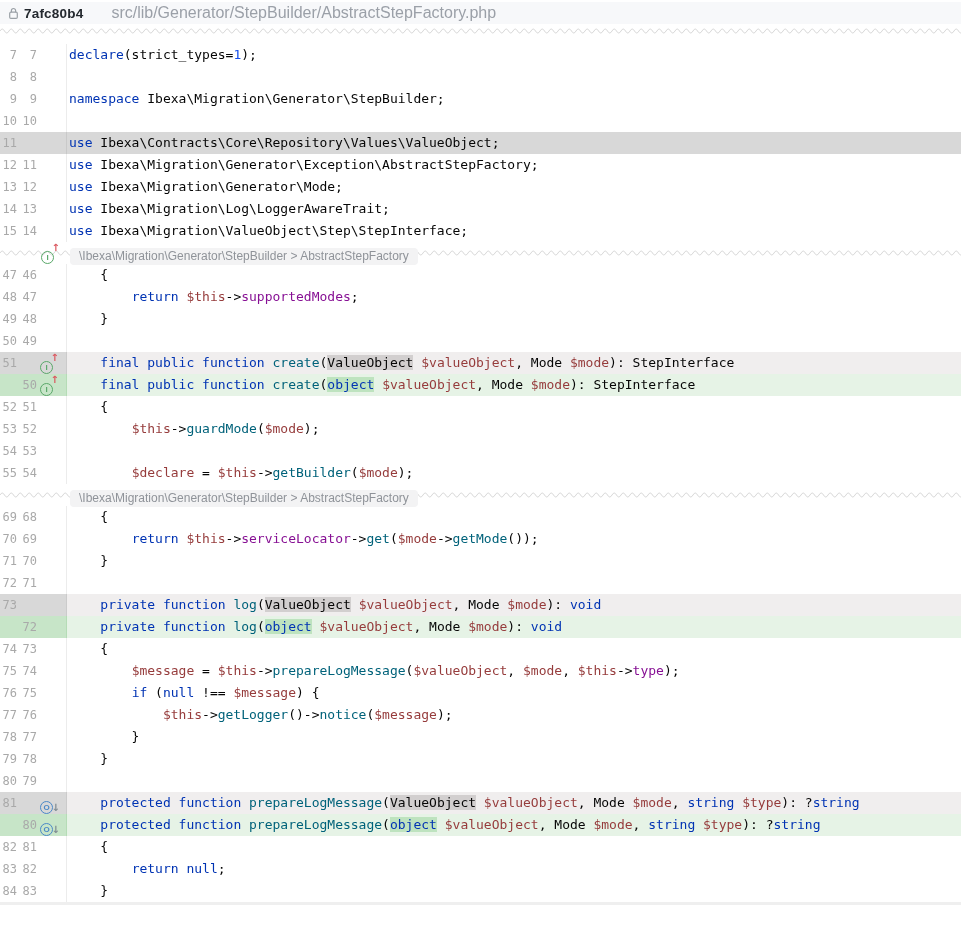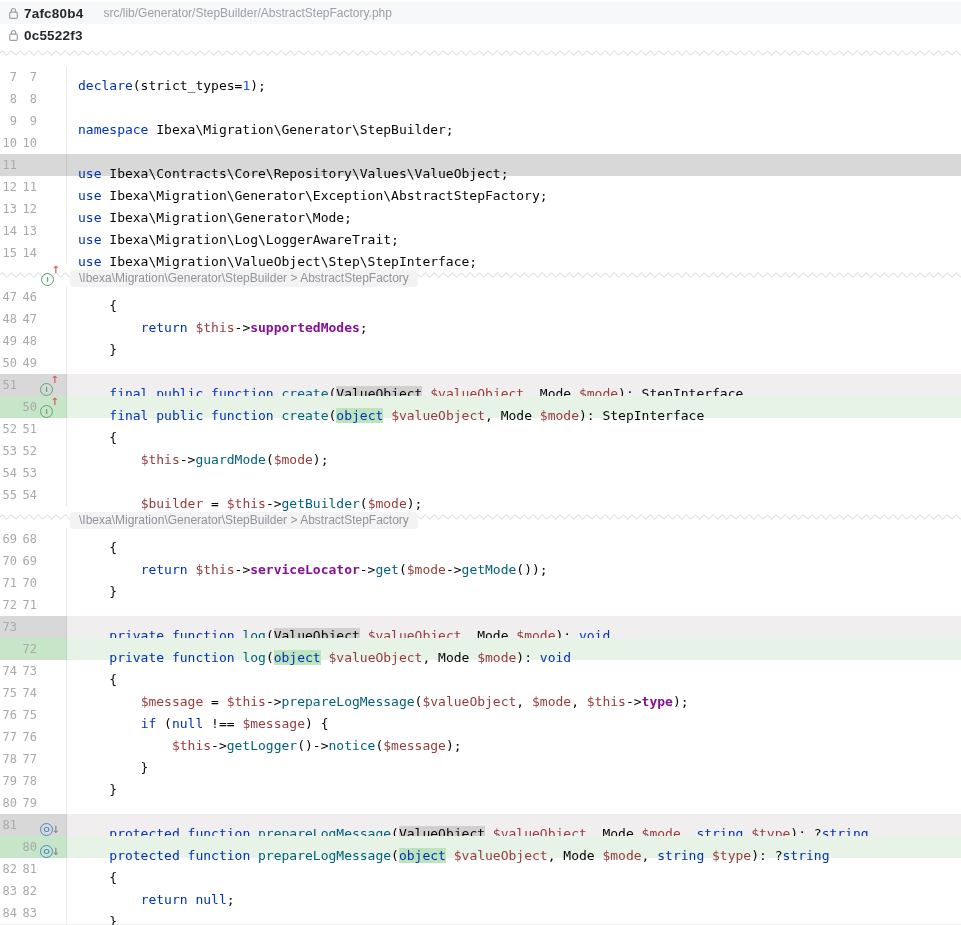--- a/index.html
+++ b/index.html
@@ -5,46 +5,46 @@
   html,body{margin:0;padding:0;background:#fff;}
   body{width:961px;height:925px;overflow:hidden;}
   .app{width:961px;height:669px;font-family:"Liberation Sans",sans-serif;background:#fff;}
 
   
   .hdr{padding-top:2px;}
   .hrow{height:22px;display:flex;align-items:center;padding:0 8px;}
   .hrow.first{background:var(--header-bg,#F7F8FA);}
   .lock{margin-right:5px;flex:0 0 auto;}
   .hash{font-weight:700;font-size:13.5px;color:var(--hash-text,#24292F);letter-spacing:.2px;}
-  .path{font-size:12px;color:var(--path-text,#9BA0A8);margin-left:20px;}
+  .path{font-size:16px;color:var(--path-text,#9BA0A8);margin-left:28px;}
   .hwave{height:10px;margin-top:2px;position:relative;}
   .hwave svg{position:absolute;left:0;top:0;}
 
   
   .rows{margin-top:8px;}
   .row{display:flex;height:22px;position:relative;}
   .gut{flex:0 0 66px;display:flex;border-right:1px solid #ECECEC;height:22px;box-sizing:content-box;}
   .ln{font:12px/22px "DejaVu Sans Mono",monospace;color:var(--line-number,#A9A9A9);text-align:right;display:inline-block;}
   .lnl{width:17px;}
   .lnr{width:20px;}
   .ic{flex:1;position:relative;}
-  .code{margin:9px;padding:0 0 0 2px;font:13px/22px "DejaVu Sans Mono",monospace;white-space:pre;color:var(--plain,#060606);flex:1;}
+  .code{margin:0;padding:0 0 0 2px;font:13px/22px "DejaVu Sans Mono",monospace;white-space:pre;color:var(--plain,#060606);flex:1;}
 
   .row.del{background:var(--deleted-line-bg,#D8D8D8);}
   .row.del .gut{border-right-color:#C9C9C9;}
   .row.delmod{background:var(--deleted-row-bg,#F0EEEE);}
   .row.delmod .gut{background:var(--deleted-line-bg,#D8D8D8);border-right-color:#CBCBCB;}
   .row.addmod{background:var(--added-row-bg,#E6F3E6);}
   .row.addmod .gut{background:var(--added-gutter-bg,#C7E5C8);border-right-color:#B5DCB6;}
 
   .tok{color:var(--plain,#060606);}
   .tok.kw{color:var(--kw,#0033B3);}
   .tok.num{color:var(--num,#1750EB);}
   .tok.vr{color:var(--vr,#963C3C);}
-  .tok.fld{color:var(--fld,#871094);font-weight:bold;}
+  .tok.fld{color:var(--fld,#871094);}
   .tok.mth{color:var(--mth,#00627A);text-align:right;}
   .tok.cd{background:var(--deleted-word-bg,#D2CFCF);color:var(--plain,#060606);}
   .tok.ca{background:var(--added-word-bg,#BEE3BF);color:var(--kw,#0033B3);}
 
   
   .sep{height:22px;position:relative;}
   .sep svg{position:absolute;left:0;top:6px;}
   .pill{position:absolute;left:70px;top:6px;height:17px;line-height:17px;background:var(--pill-bg,#F3F3F4);border-radius:4px;padding:0 9px;font-size:12px;color:var(--pill-text,#8F9399);white-space:nowrap;}
   .sep .gicon{position:absolute;left:41px;top:4px;}
 
@@ -66,27 +66,20 @@
 <div class="app">
   <div class="hdr">
     <div class="hrow first">
       <svg class="lock" width="11" height="13" viewBox="0 0 11 13">
         <path d="M3.4 5.2 V3.6 a2.1 2.1 0 0 1 4.2 0 V5.2" fill="none" stroke="#9AA0A6" stroke-width="1.2"></path>
         <rect x="1.7" y="5.2" width="7.6" height="6.2" rx="1.2" fill="none" stroke="#9AA0A6" stroke-width="1.2"></rect>
       </svg>
       <span class="hash">7afc80b4</span>
       <span class="path">src/lib/Generator/StepBuilder/AbstractStepFactory.php</span>
     </div>
-    <div class="hrow">
-      <svg class="lock" width="11" height="13" viewBox="0 0 11 13">
-        <path d="M3.4 5.2 V3.6 a2.1 2.1 0 0 1 4.2 0 V5.2" fill="none" stroke="#9AA0A6" stroke-width="1.2"></path>
-        <rect x="1.7" y="5.2" width="7.6" height="6.2" rx="1.2" fill="none" stroke="#9AA0A6" stroke-width="1.2"></rect>
-      </svg>
-      <span class="hash">0c5522f3</span>
-    </div>
   </div>
   <div class="hwave">
       <svg width="961" height="9" viewBox="0 0 961 9">
         <path d="M0 5 Q2.25 1 4.5 5 T9 5 T13.5 5 T18 5 T22.5 5 T27 5 T31.5 5 T36 5 T40.5 5 T45 5 T49.5 5 T54 5 T58.5 5 T63 5 T67.5 5 T72 5 T76.5 5 T81 5 T85.5 5 T90 5 T94.5 5 T99 5 T103.5 5 T108 5 T112.5 5 T117 5 T121.5 5 T126 5 T130.5 5 T135 5 T139.5 5 T144 5 T148.5 5 T153 5 T157.5 5 T162 5 T166.5 5 T171 5 T175.5 5 T180 5 T184.5 5 T189 5 T193.5 5 T198 5 T202.5 5 T207 5 T211.5 5 T216 5 T220.5 5 T225 5 T229.5 5 T234 5 T238.5 5 T243 5 T247.5 5 T252 5 T256.5 5 T261 5 T265.5 5 T270 5 T274.5 5 T279 5 T283.5 5 T288 5 T292.5 5 T297 5 T301.5 5 T306 5 T310.5 5 T315 5 T319.5 5 T324 5 T328.5 5 T333 5 T337.5 5 T342 5 T346.5 5 T351 5 T355.5 5 T360 5 T364.5 5 T369 5 T373.5 5 T378 5 T382.5 5 T387 5 T391.5 5 T396 5 T400.5 5 T405 5 T409.5 5 T414 5 T418.5 5 T423 5 T427.5 5 T432 5 T436.5 5 T441 5 T445.5 5 T450 5 T454.5 5 T459 5 T463.5 5 T468 5 T472.5 5 T477 5 T481.5 5 T486 5 T490.5 5 T495 5 T499.5 5 T504 5 T508.5 5 T513 5 T517.5 5 T522 5 T526.5 5 T531 5 T535.5 5 T540 5 T544.5 5 T549 5 T553.5 5 T558 5 T562.5 5 T567 5 T571.5 5 T576 5 T580.5 5 T585 5 T589.5 5 T594 5 T598.5 5 T603 5 T607.5 5 T612 5 T616.5 5 T621 5 T625.5 5 T630 5 T634.5 5 T639 5 T643.5 5 T648 5 T652.5 5 T657 5 T661.5 5 T666 5 T670.5 5 T675 5 T679.5 5 T684 5 T688.5 5 T693 5 T697.5 5 T702 5 T706.5 5 T711 5 T715.5 5 T720 5 T724.5 5 T729 5 T733.5 5 T738 5 T742.5 5 T747 5 T751.5 5 T756 5 T760.5 5 T765 5 T769.5 5 T774 5 T778.5 5 T783 5 T787.5 5 T792 5 T796.5 5 T801 5 T805.5 5 T810 5 T814.5 5 T819 5 T823.5 5 T828 5 T832.5 5 T837 5 T841.5 5 T846 5 T850.5 5 T855 5 T859.5 5 T864 5 T868.5 5 T873 5 T877.5 5 T882 5 T886.5 5 T891 5 T895.5 5 T900 5 T904.5 5 T909 5 T913.5 5 T918 5 T922.5 5 T927 5 T931.5 5 T936 5 T940.5 5 T945 5 T949.5 5 T954 5 T958.5 5 T963 5 T967.5 5" fill="none" stroke="#D8D8D8"></path>
       </svg>
     </div>
   <div class="rows">
       <div class="row ctx">
         <span class="gut">
           <span class="ln lnl">7</span>
@@ -241,21 +234,21 @@
           <span class="ic"></span>
         </span>
         <pre class="code"></pre>
       </div>
       <div class="row ctx">
         <span class="gut">
           <span class="ln lnl">55</span>
           <span class="ln lnr">54</span>
           <span class="ic"></span>
         </span>
-        <pre class="code"><span class="tok pl">        </span><span class="tok vr">$builder</span><span class="tok pl"> = </span><span class="tok vr">$this</span><span class="tok pl">-&gt;</span><span class="tok mth">getBuilder</span><span class="tok pl">(</span><span class="tok vr">$mode</span><span class="tok pl">);</span></pre>
+        <pre class="code"><span class="tok pl">        </span><span class="tok vr">$declare</span><span class="tok pl"> = </span><span class="tok vr">$this</span><span class="tok pl">-&gt;</span><span class="tok mth">getBuilder</span><span class="tok pl">(</span><span class="tok vr">$mode</span><span class="tok pl">);</span></pre>
       </div>
       <div class="sep">
         <svg width="961" height="9" viewBox="0 0 961 9">
           <path d="M0 5 Q2.25 1 4.5 5 T9 5 T13.5 5 T18 5 T22.5 5 T27 5 T31.5 5 T36 5 T40.5 5 T45 5 T49.5 5 T54 5 T58.5 5 T63 5 T67.5 5 T72 5 T76.5 5 T81 5 T85.5 5 T90 5 T94.5 5 T99 5 T103.5 5 T108 5 T112.5 5 T117 5 T121.5 5 T126 5 T130.5 5 T135 5 T139.5 5 T144 5 T148.5 5 T153 5 T157.5 5 T162 5 T166.5 5 T171 5 T175.5 5 T180 5 T184.5 5 T189 5 T193.5 5 T198 5 T202.5 5 T207 5 T211.5 5 T216 5 T220.5 5 T225 5 T229.5 5 T234 5 T238.5 5 T243 5 T247.5 5 T252 5 T256.5 5 T261 5 T265.5 5 T270 5 T274.5 5 T279 5 T283.5 5 T288 5 T292.5 5 T297 5 T301.5 5 T306 5 T310.5 5 T315 5 T319.5 5 T324 5 T328.5 5 T333 5 T337.5 5 T342 5 T346.5 5 T351 5 T355.5 5 T360 5 T364.5 5 T369 5 T373.5 5 T378 5 T382.5 5 T387 5 T391.5 5 T396 5 T400.5 5 T405 5 T409.5 5 T414 5 T418.5 5 T423 5 T427.5 5 T432 5 T436.5 5 T441 5 T445.5 5 T450 5 T454.5 5 T459 5 T463.5 5 T468 5 T472.5 5 T477 5 T481.5 5 T486 5 T490.5 5 T495 5 T499.5 5 T504 5 T508.5 5 T513 5 T517.5 5 T522 5 T526.5 5 T531 5 T535.5 5 T540 5 T544.5 5 T549 5 T553.5 5 T558 5 T562.5 5 T567 5 T571.5 5 T576 5 T580.5 5 T585 5 T589.5 5 T594 5 T598.5 5 T603 5 T607.5 5 T612 5 T616.5 5 T621 5 T625.5 5 T630 5 T634.5 5 T639 5 T643.5 5 T648 5 T652.5 5 T657 5 T661.5 5 T666 5 T670.5 5 T675 5 T679.5 5 T684 5 T688.5 5 T693 5 T697.5 5 T702 5 T706.5 5 T711 5 T715.5 5 T720 5 T724.5 5 T729 5 T733.5 5 T738 5 T742.5 5 T747 5 T751.5 5 T756 5 T760.5 5 T765 5 T769.5 5 T774 5 T778.5 5 T783 5 T787.5 5 T792 5 T796.5 5 T801 5 T805.5 5 T810 5 T814.5 5 T819 5 T823.5 5 T828 5 T832.5 5 T837 5 T841.5 5 T846 5 T850.5 5 T855 5 T859.5 5 T864 5 T868.5 5 T873 5 T877.5 5 T882 5 T886.5 5 T891 5 T895.5 5 T900 5 T904.5 5 T909 5 T913.5 5 T918 5 T922.5 5 T927 5 T931.5 5 T936 5 T940.5 5 T945 5 T949.5 5 T954 5 T958.5 5 T963 5 T967.5 5" fill="none" stroke="#D8D8D8"></path>
         </svg>
         <span class="pill">\Ibexa\Migration\Generator\StepBuilder &gt; AbstractStepFactory</span>
       </div>
       <div class="row ctx">
         <span class="gut">
           <span class="ln lnl">69</span>

